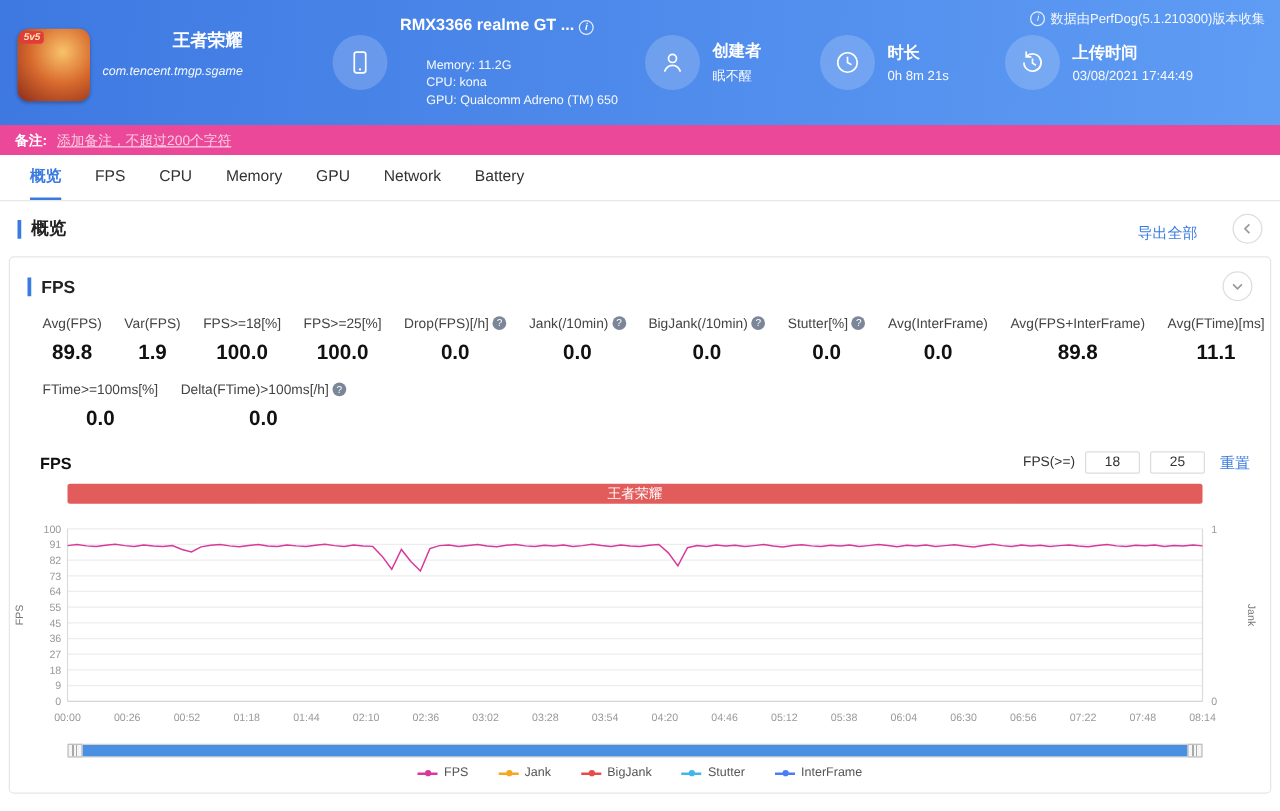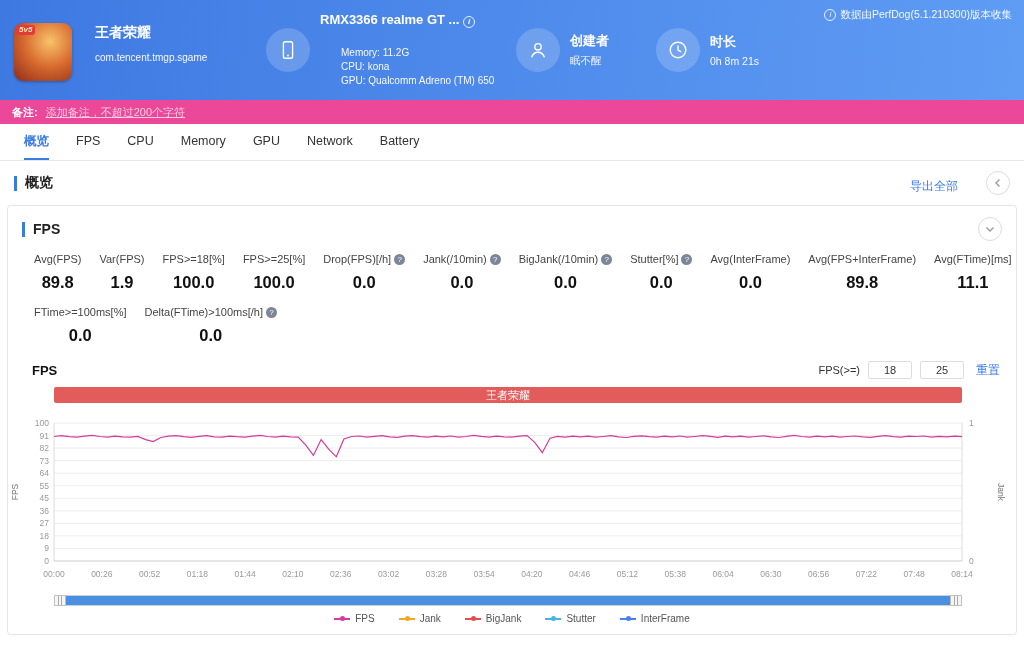--- a/index.html
+++ b/index.html
@@ -1,28 +1,28 @@
 <!DOCTYPE html>
 <html><head>
 <meta charset="utf-8">
 <style>
   * { margin:0; padding:0; box-sizing:border-box; }
   body { font-family:"Liberation Sans","DejaVu Sans",sans-serif; background:#fff; }
   .page { width:1024px; height:649px; overflow:hidden; background:#fff; font-size:12px; color:#333; }
 
   
   .top-header { position:relative; height:100px; background:linear-gradient(95deg,#3e79e2 0%,#5f9cf4 100%); color:#fff; display:flex; align-items:center; padding:0 14px; }
-  .app-block { display:flex; gap:23px; width:252px; align-items:flex-start; padding-top:4px; }
+  .app-block { display:flex; gap:10px; width:252px; align-items:flex-start; padding-top:4px;text-align:right; }
   .app-icon { width:58px; height:58px; border-radius:9px; background:radial-gradient(circle at 62% 32%,#f8c36a 0%,#d86a2e 48%,#8c2b1a 100%); position:relative; flex:none; box-shadow:0 1px 3px rgba(0,0,0,.3); }
   .badge-5v5 { position:absolute; top:2px; left:2px; background:#e23b3b; color:#ffe9a8; font-size:8px; font-weight:bold; font-style:italic; border-radius:3px; padding:1px 3px; line-height:1; }
   .app-meta { line-height:1.3; }
   .app-name { font-size:14px; font-weight:bold; margin-bottom:3px; }
   .ver-row { display:flex; gap:5px; align-items:center; }
   .ver-col { font-size:10px; color:rgba(255,255,255,.95); line-height:1.35; }
-  .pkg { font-size:10px; color:rgba(255,255,255,.95); margin-top:10px; }
+  .pkg { font-size:10px; color:rgba(255,255,255,.95); margin-top:10px;font-style:italic; }
   .hdr-icon { width:44px; height:44px; border-radius:50%; background:rgba(255,255,255,.18); display:flex; align-items:center; justify-content:center; flex:none; }
   .device-block { display:flex; gap:10px; width:250px; align-items:center; }
   .device-title { font-size:13px; font-weight:bold; margin-bottom:18px; }
   .device-line { font-size:10px; color:rgba(255,255,255,.95); line-height:1.4;padding-left:21px; }
   .hdr-item { display:flex; gap:10px; align-items:center; }
   .creator-block { width:140px; } .duration-block { width:148px; }
   .hdr-label { font-size:13px; font-weight:bold; margin-bottom:4px; }
   .hdr-value { font-size:10.5px; color:rgba(255,255,255,.95); }
   .collect-note { position:absolute; top:8px; right:12px; font-size:10.5px; color:rgba(255,255,255,.92); display:flex; align-items:center; gap:4px; }
   .i-badge { display:inline-block; width:12px; height:12px; border:1px solid rgba(255,255,255,.85); border-radius:50%; font-size:8px; line-height:10px; text-align:center; font-style:italic; }
@@ -132,20 +132,33 @@
             <circle cx="12" cy="12" r="8.5" fill="none" stroke="#fff" stroke-width="1.5"></circle>
             <path d="M12 7v5l3.5 2" fill="none" stroke="#fff" stroke-width="1.5"></path>
           </svg>
       </div>
       <div>
         <div class="hdr-label">时长</div>
         <div class="hdr-value">0h 8m 21s</div>
       </div>
     </div>
 
+    <div class="hdr-item upload-block">
+      <div class="hdr-icon">
+        <svg width="22" height="22" viewBox="0 0 24 24">
+            <path d="M4.5 12a7.5 7.5 0 1 0 2.2-5.3" fill="none" stroke="#fff" stroke-width="1.5"></path>
+            <path d="M6.5 2.5v4.5H11" fill="none" stroke="#fff" stroke-width="1.5"></path>
+            <path d="M12 8.5v4l3 2" fill="none" stroke="#fff" stroke-width="1.5"></path>
+          </svg>
+      </div>
+      <div>
+        <div class="hdr-label">上传时间</div>
+        <div class="hdr-value">03/08/2021 17:44:49</div>
+      </div>
+    </div>
 
     <div class="collect-note">
       <span class="i-badge"></span>
       <span>数据由PerfDog(5.1.210300)版本收集</span>
     </div>
   </div>
 
   <div class="note-bar">
     <span class="note-label">备注:</span>
     <span class="note-placeholder">添加备注，不超过200个字符</span>

